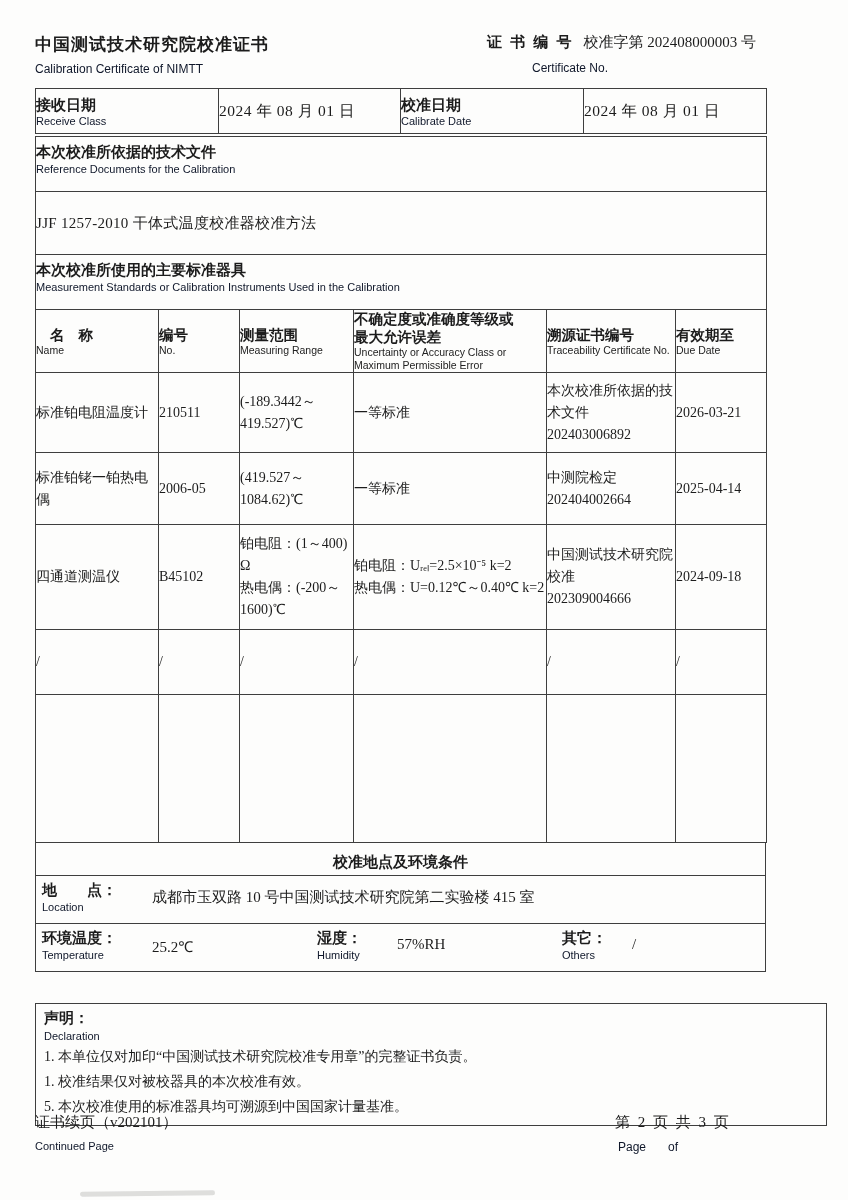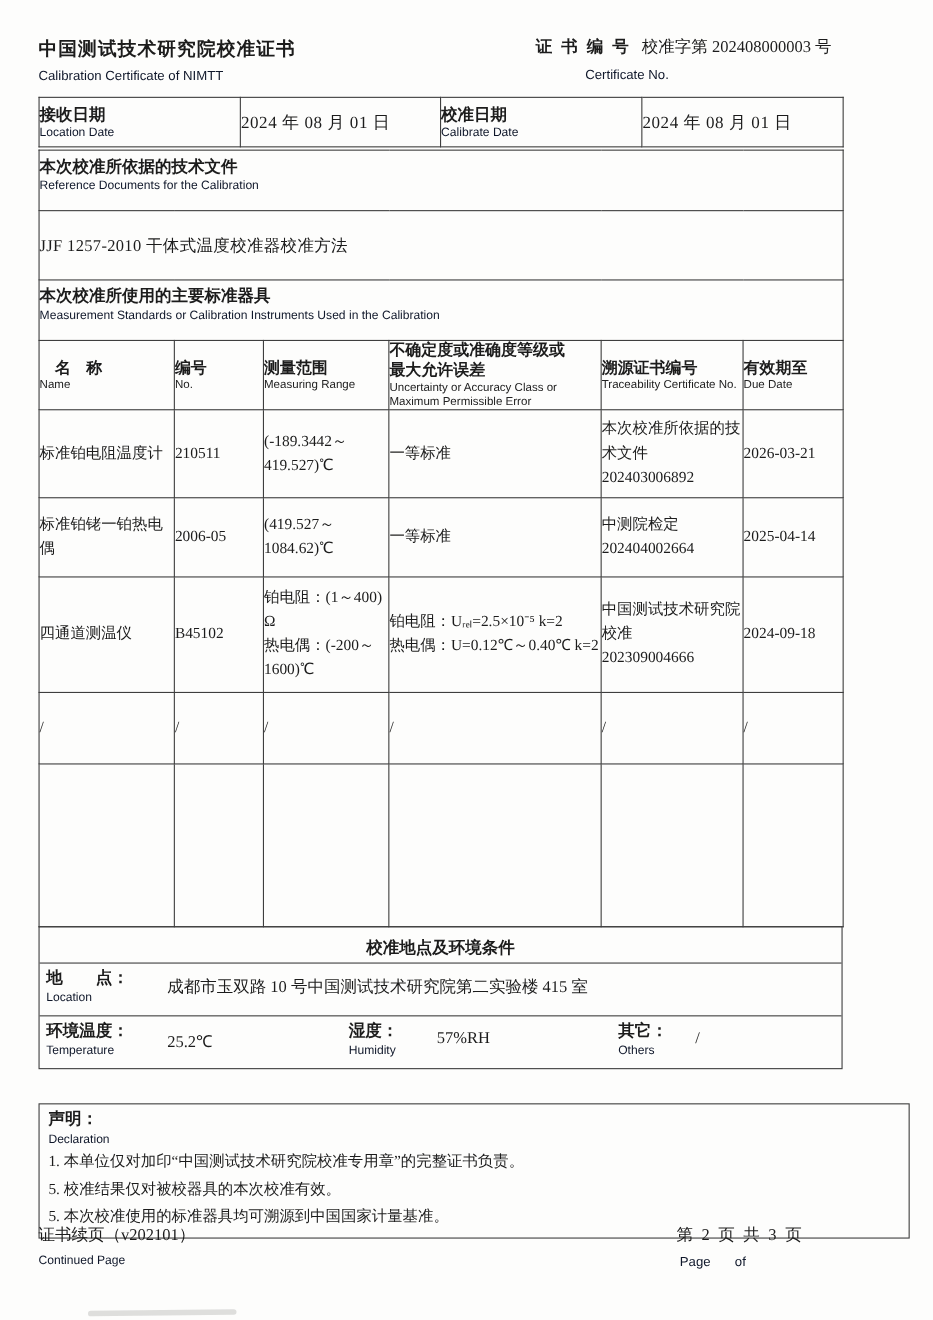--- a/index.html
+++ b/index.html
@@ -87,21 +87,21 @@
   <colgroup>
       <col style="width:183px">
       <col style="width:182px">
       <col style="width:183px">
       <col style="width:183px">
     </colgroup>
   <tbody>
       <tr>
     <td>
       <span class="lbl-cn hei">接收日期</span>
-      <span class="lbl-en en">Location Date</span>
+      <span class="lbl-en en">Receive Class</span>
     </td>
     <td class="val song">2024 年 08 月 01 日</td>
     <td>
       <span class="lbl-cn hei">校准日期</span>
       <span class="lbl-en en">Calibrate Date</span>
     </td>
     <td class="val song">2024 年 08 月 01 日</td>
   </tr>
 </tbody>
   </table>
@@ -248,21 +248,21 @@
       <span class="fld-en en">Others</span>
     </div>
     <div class="fld val-inline song">/</div>
   </div>
 </div>
 
 <div class="abs box box-decl">
   <div class="decl-cn hei">声明：</div>
   <div class="decl-en en">Declaration</div>
   <div class="decl-item song">1. 本单位仅对加印“中国测试技术研究院校准专用章”的完整证书负责。</div>
-  <div class="decl-item song">5. 校准结果仅对被校器具的本次校准有效。</div>
+  <div class="decl-item song">1. 校准结果仅对被校器具的本次校准有效。</div>
   <div class="decl-item song">5. 本次校准使用的标准器具均可溯源到中国国家计量基准。</div>
 </div>
 
 <div class="abs foot-left-cn song">证书续页（v202101）</div>
 <div class="abs foot-left-en en">Continued Page</div>
 <div class="abs foot-right-cn song">第 2 页 共 3 页</div>
 <div class="abs foot-right-en en">
   <span>Page</span><span class="of">of</span>
 </div>
 

